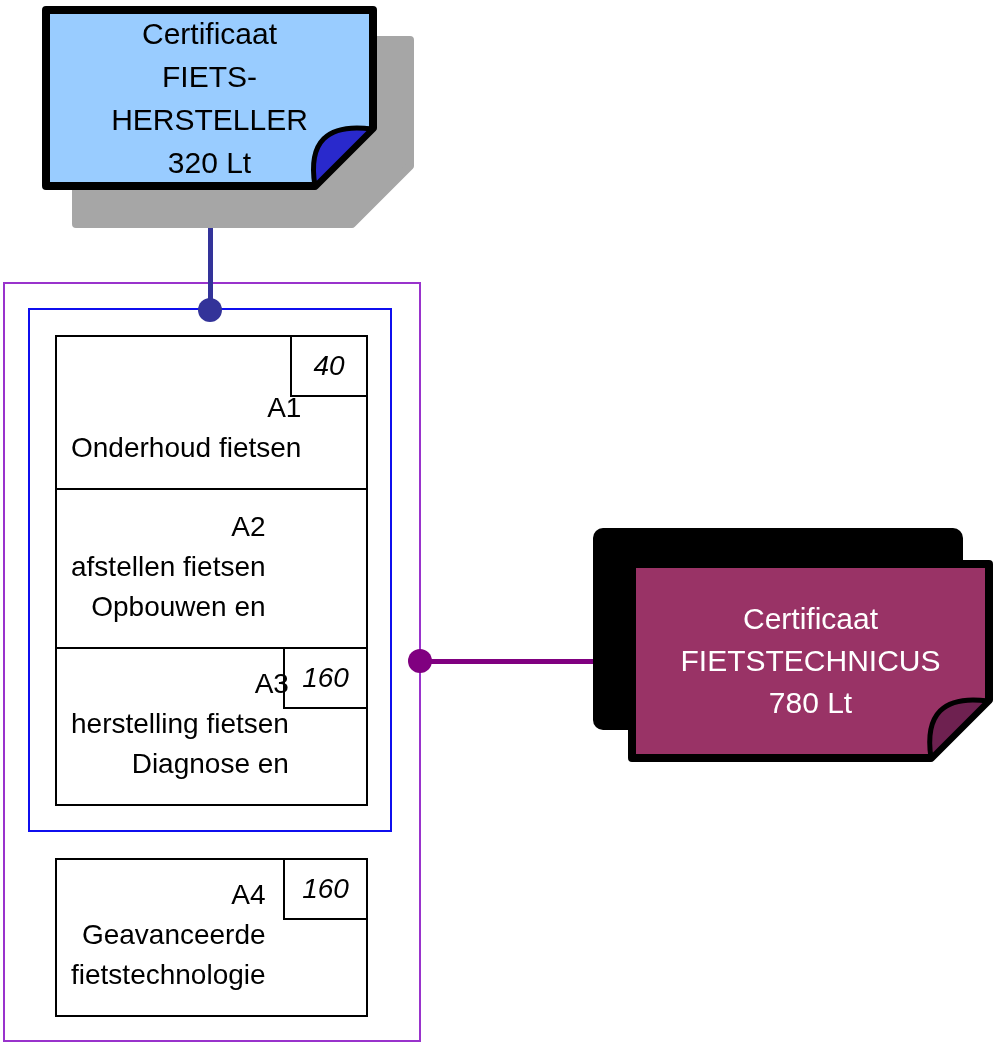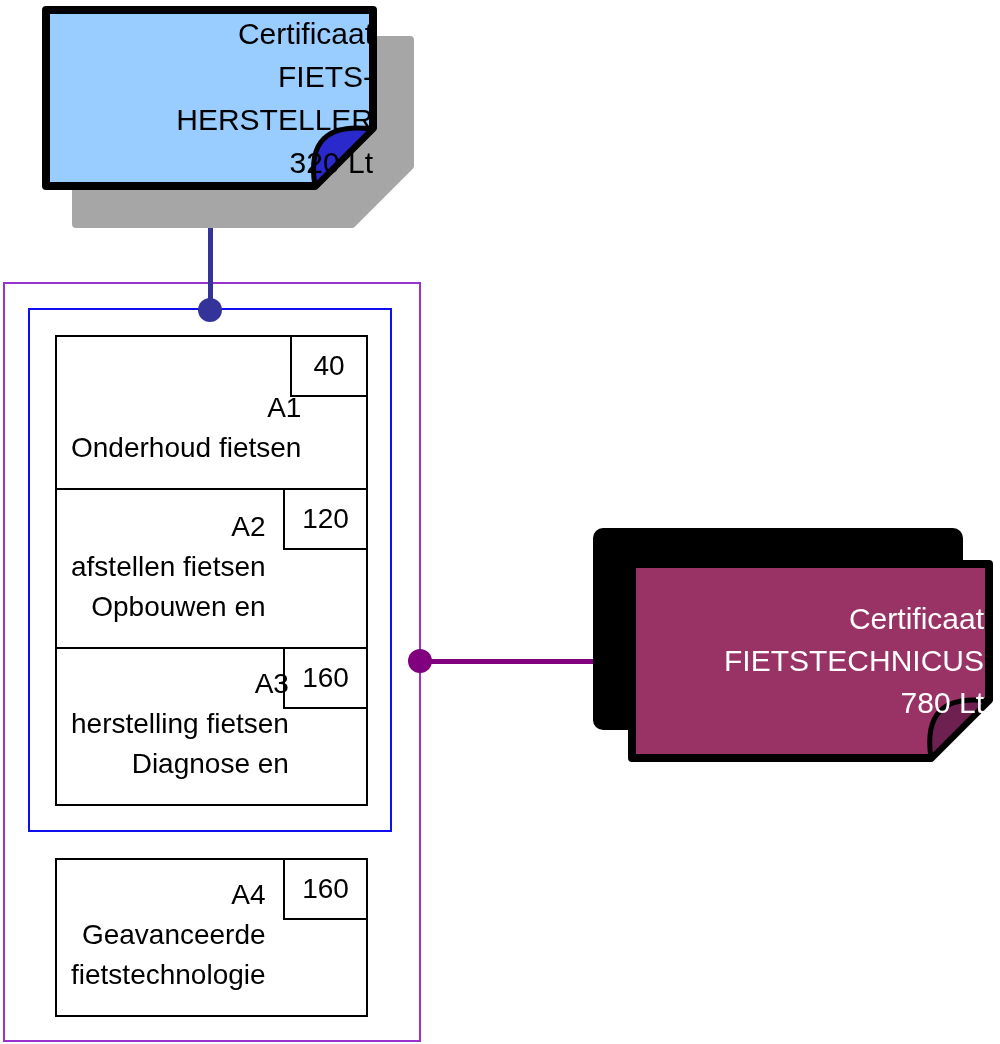--- a/index.html
+++ b/index.html
@@ -15,21 +15,21 @@
   }
 
   svg { position: absolute; display: block; }
 
   
   .note-text {
     position: absolute;
     display: flex;
     flex-direction: column;
     justify-content: center;
-    align-items: flex-end;
+    align-items: center;
     text-align: center;
     pointer-events: none;
   }
   .note-text-blue {
     left: 46px; top: 10px; width: 327px; height: 176px;
     color: #000000; font-size: 30px; line-height: 43px;
   }
   .note-text-maroon {
     left: 637px; top: 564px; width: 347px; height: 194px;
     color: #ffffff; font-size: 30px; line-height: 42px;
@@ -61,21 +61,21 @@
   .module-a3 { top: 647px; height: 159px; }
   .module-a4 { top: 858px; height: 159px; }
 
   .module-badge {
     position: absolute;
     top: -2px; right: -2px;
     height: 62px; width: 85px;
     border: 2px solid #000000;
     background: #ffffff;
     display: flex; align-items: center; justify-content: center;
-    font-size: 28px; color: #000000;
+    font-size: 28px; color: #000000; font-style: italic;
   }
   .module-a1 .module-badge { width: 78px; }
 
   .module-text {
     position: absolute;
     left: 14px; bottom: 20px;
     font-size: 28px; line-height: 40px; color: #000000;
     text-align: right;
   }
 
@@ -111,23 +111,20 @@
     <div class="module-badge">
       <span>40</span>
     </div>
     <div class="module-text">
       <div>A1</div>
       <div>Onderhoud fietsen</div>
     </div>
   </div>
 
   <div class="module module-a2">
-    <div class="module-badge">
-      <span>120</span>
-    </div>
     <div class="module-text">
       <div>A2</div>
       <div>afstellen fietsen</div>
       <div>Opbouwen en</div>
     </div>
   </div>
 
   <div class="module module-a3">
     <div class="module-badge">
       <span>160</span>

